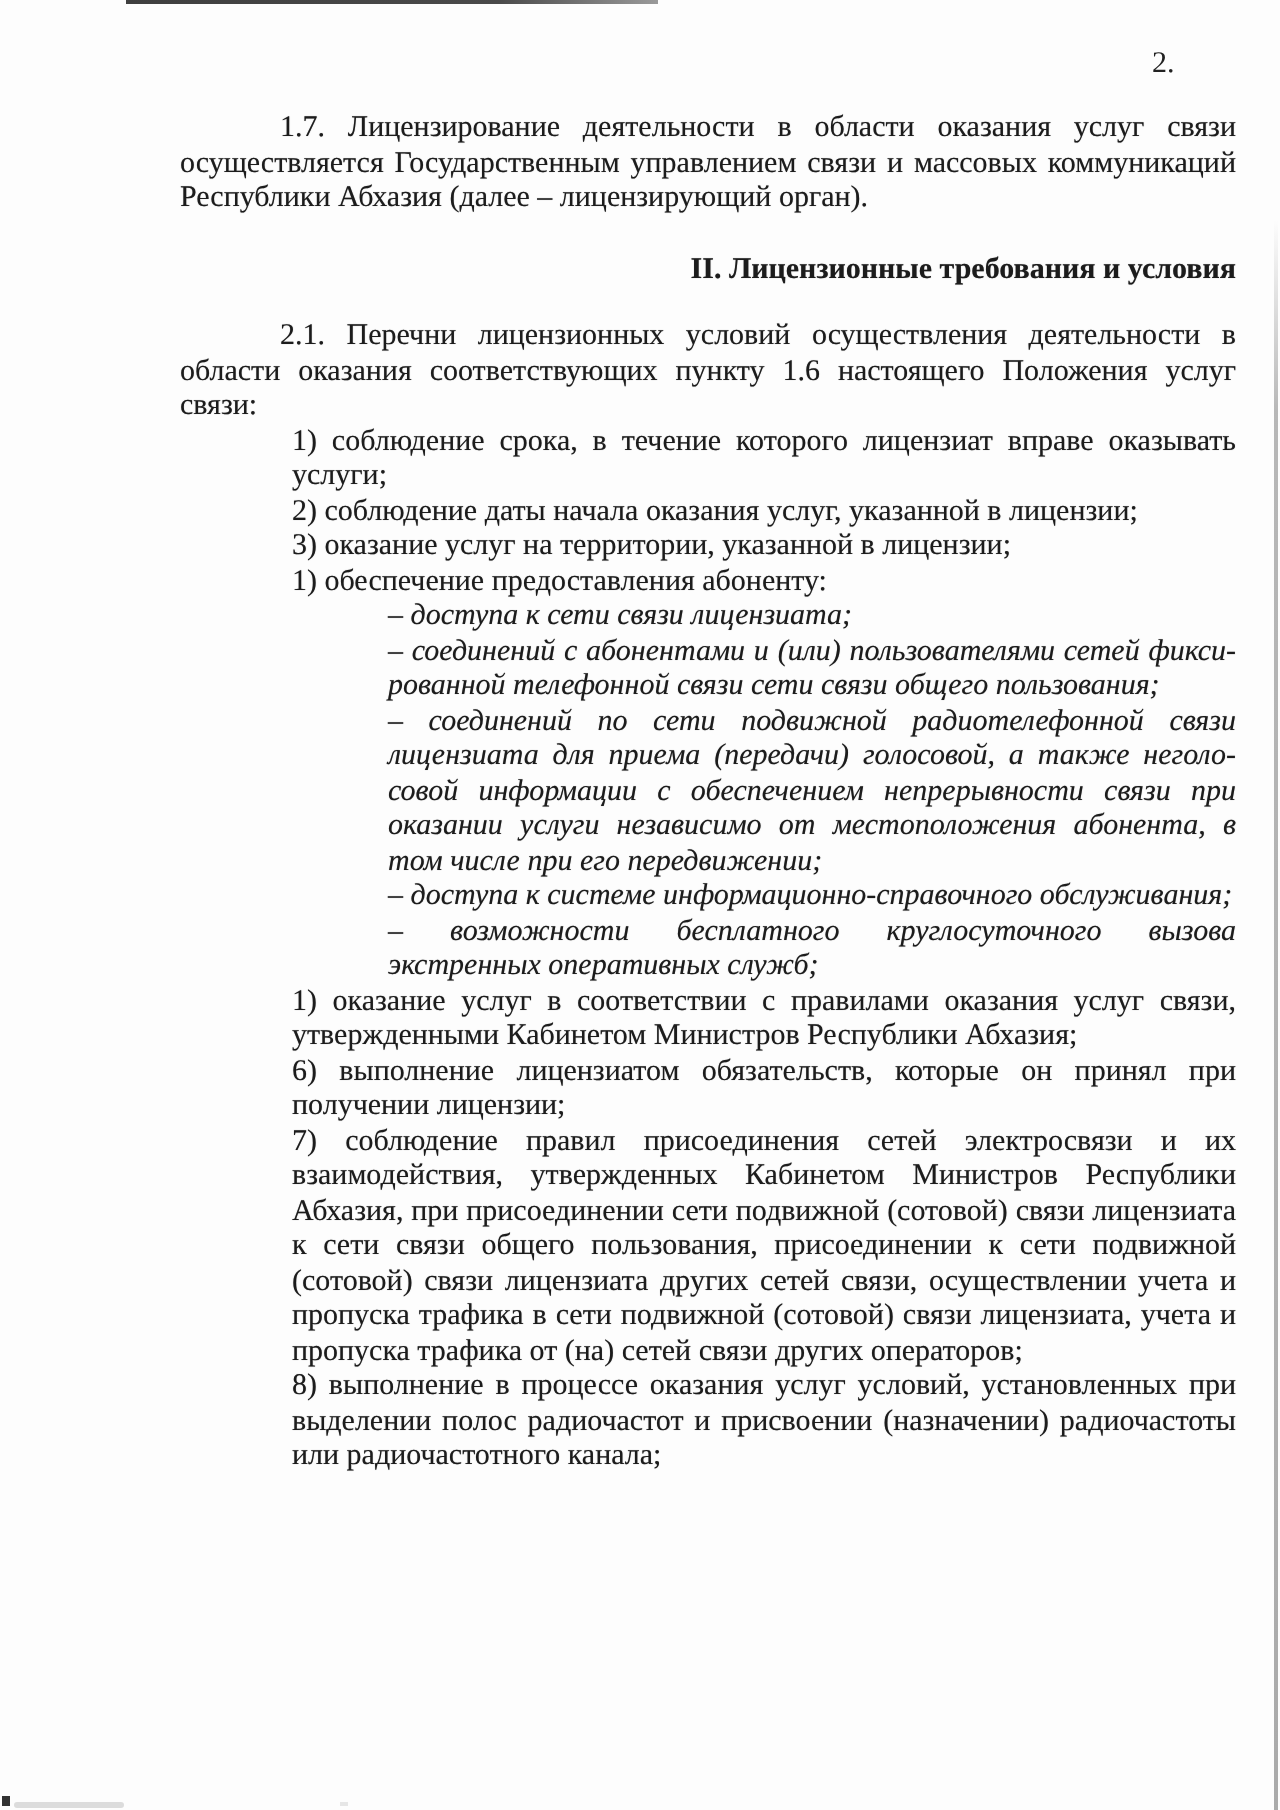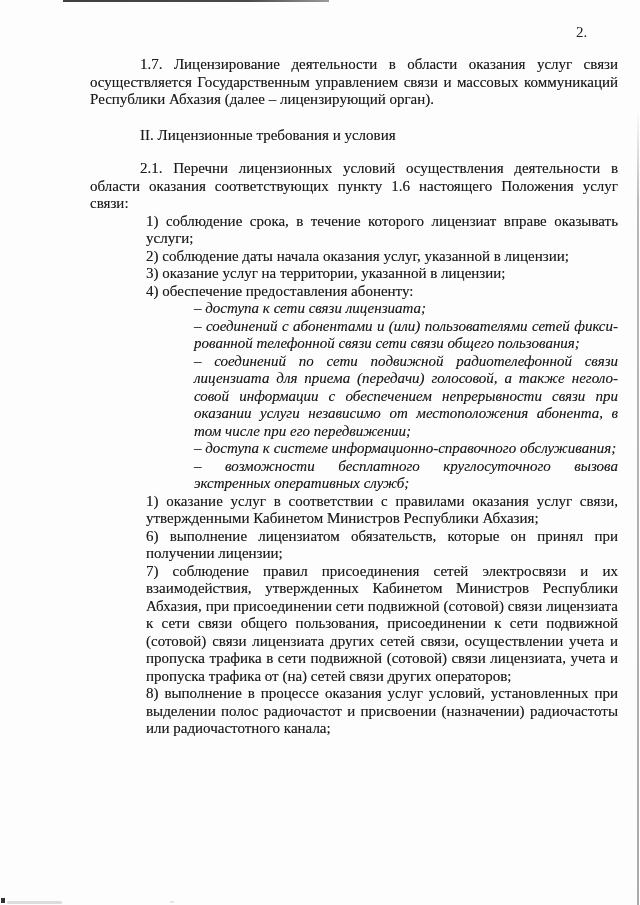--- a/index.html
+++ b/index.html
@@ -83,22 +83,22 @@
   }
   .para {
     margin: 0;
     text-align: justify;
     text-indent: 50px;
   }
   .section-heading {
     margin: 18px 0 16px 0;
     text-indent: 50px;
     font-size: 15px;
-    font-weight: normal;
-    text-align: left;
+    font-weight: bold;
+    text-align: right;
   }
   .list-item {
     margin: 0 0 0 56px;
     text-align: justify;
   }
   .sub-item {
     margin: 0 0 0 104px;
     text-align: justify;
     font-style: italic;
   }
@@ -122,21 +122,21 @@
 
     <p class="section-heading">II. Лицензионные требования и условия</p>
 
     <p class="para">2.1. Перечни лицензионных условий осуществления деятельности в области оказания соответствующих пункту 1.6 настоящего Положения услуг связи:</p>
 
 
     <div>
       <p class="list-item">1) соблюдение срока, в течение которого лицензиат вправе оказывать услуги;</p>
       <p class="list-item">2) соблюдение даты начала оказания услуг, указанной в лицензии;</p>
       <p class="list-item">3) оказание услуг на территории, указанной в лицензии;</p>
-      <p class="list-item">4) обеспечение предоставления абоненту:</p>
+      <p class="list-item">1) обеспечение предоставления абоненту:</p>
 
       <p class="sub-item">– доступа к сети связи лицензиата;</p>
       <p class="sub-item">– соединений с абонентами и (или) пользователями сетей фикси­рованной телефонной связи сети связи общего пользования;</p>
       <p class="sub-item">– соединений по сети подвижной радиотелефонной связи лицензиата для приема (передачи) голосовой, а также неголо­совой информации с обеспечением непрерывности связи при оказании услуги независимо от местоположения абонента, в том числе при его передвижении;</p>
       <p class="sub-item">– доступа к системе информационно-справочного обслуживания;</p>
       <p class="sub-item">– возможности бесплатного круглосуточного вызова экстренных оперативных служб;</p>
 
       <p class="list-item">1) оказание услуг в соответствии с правилами оказания услуг связи, утвержденными Кабинетом Министров Республики Абхазия;</p>
       <p class="list-item">6) выполнение лицензиатом обязательств, которые он принял при получении лицензии;</p>
       <p class="list-item">7) соблюдение правил присоединения сетей электросвязи и их взаимодействия, утвержденных Кабинетом Министров Республики Абхазия, при присоединении сети подвижной (сотовой) связи лицензиата к сети связи общего пользования, присоединении к сети подвижной (сотовой) связи лицензиата других сетей связи, осуществлении учета и пропуска трафика в сети подвижной (сотовой) связи лицензиата, учета и пропуска трафика от (на) сетей связи других операторов;</p>

